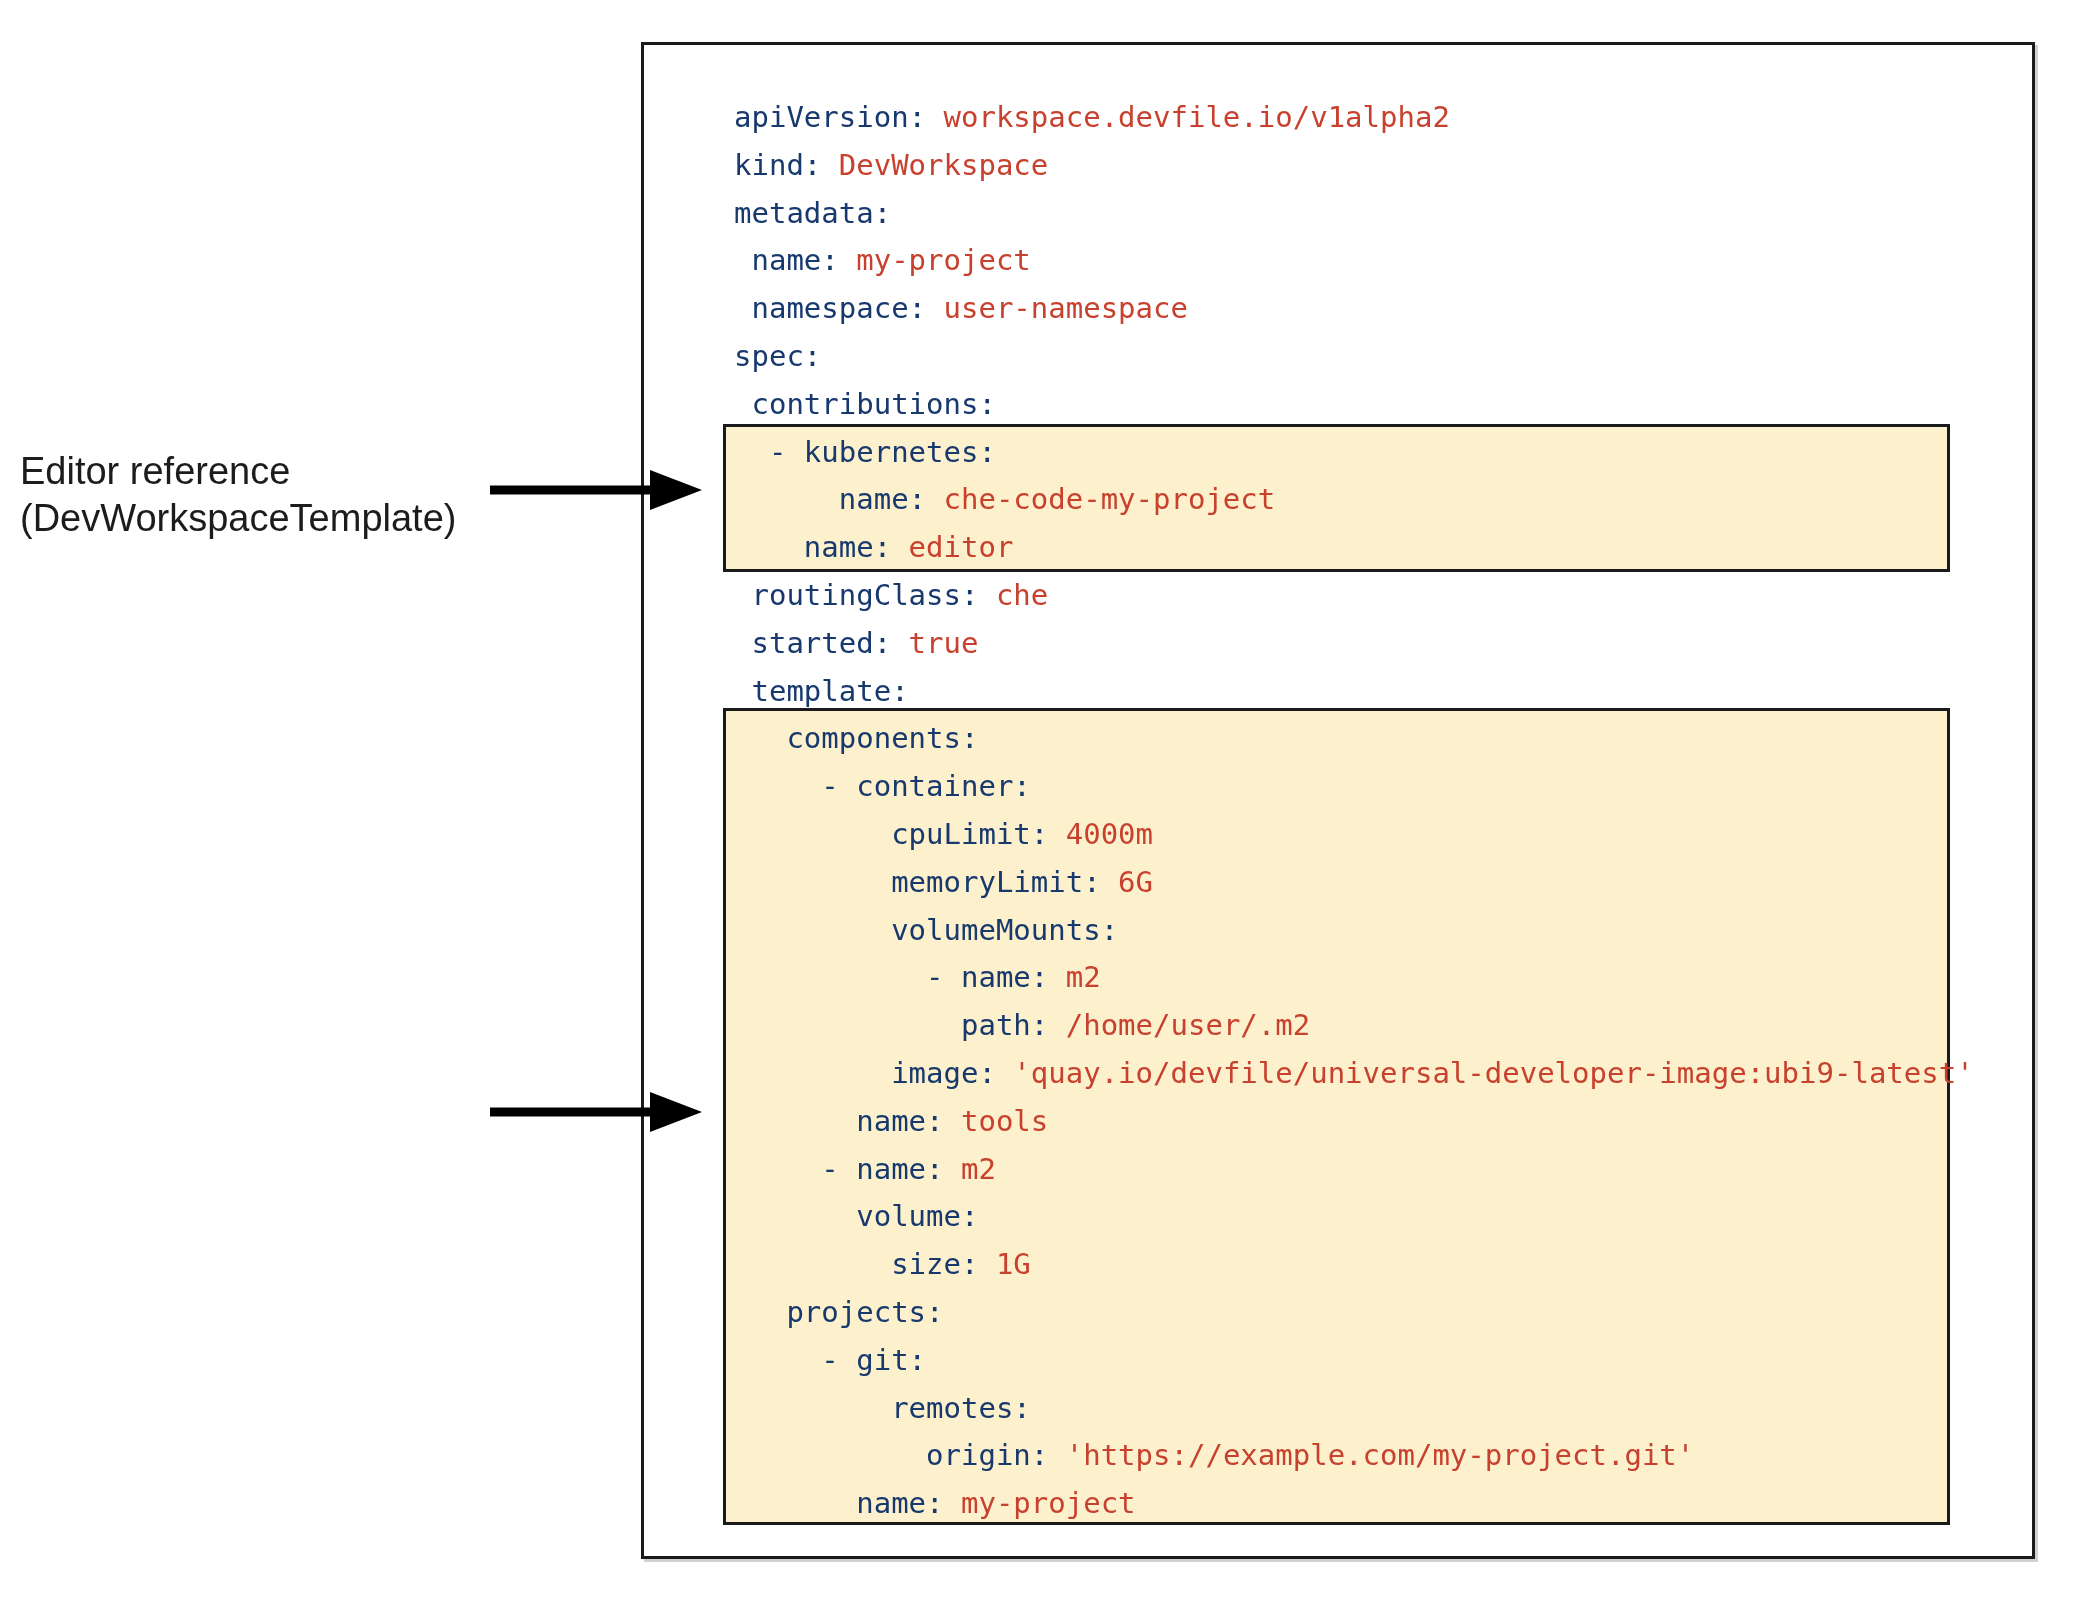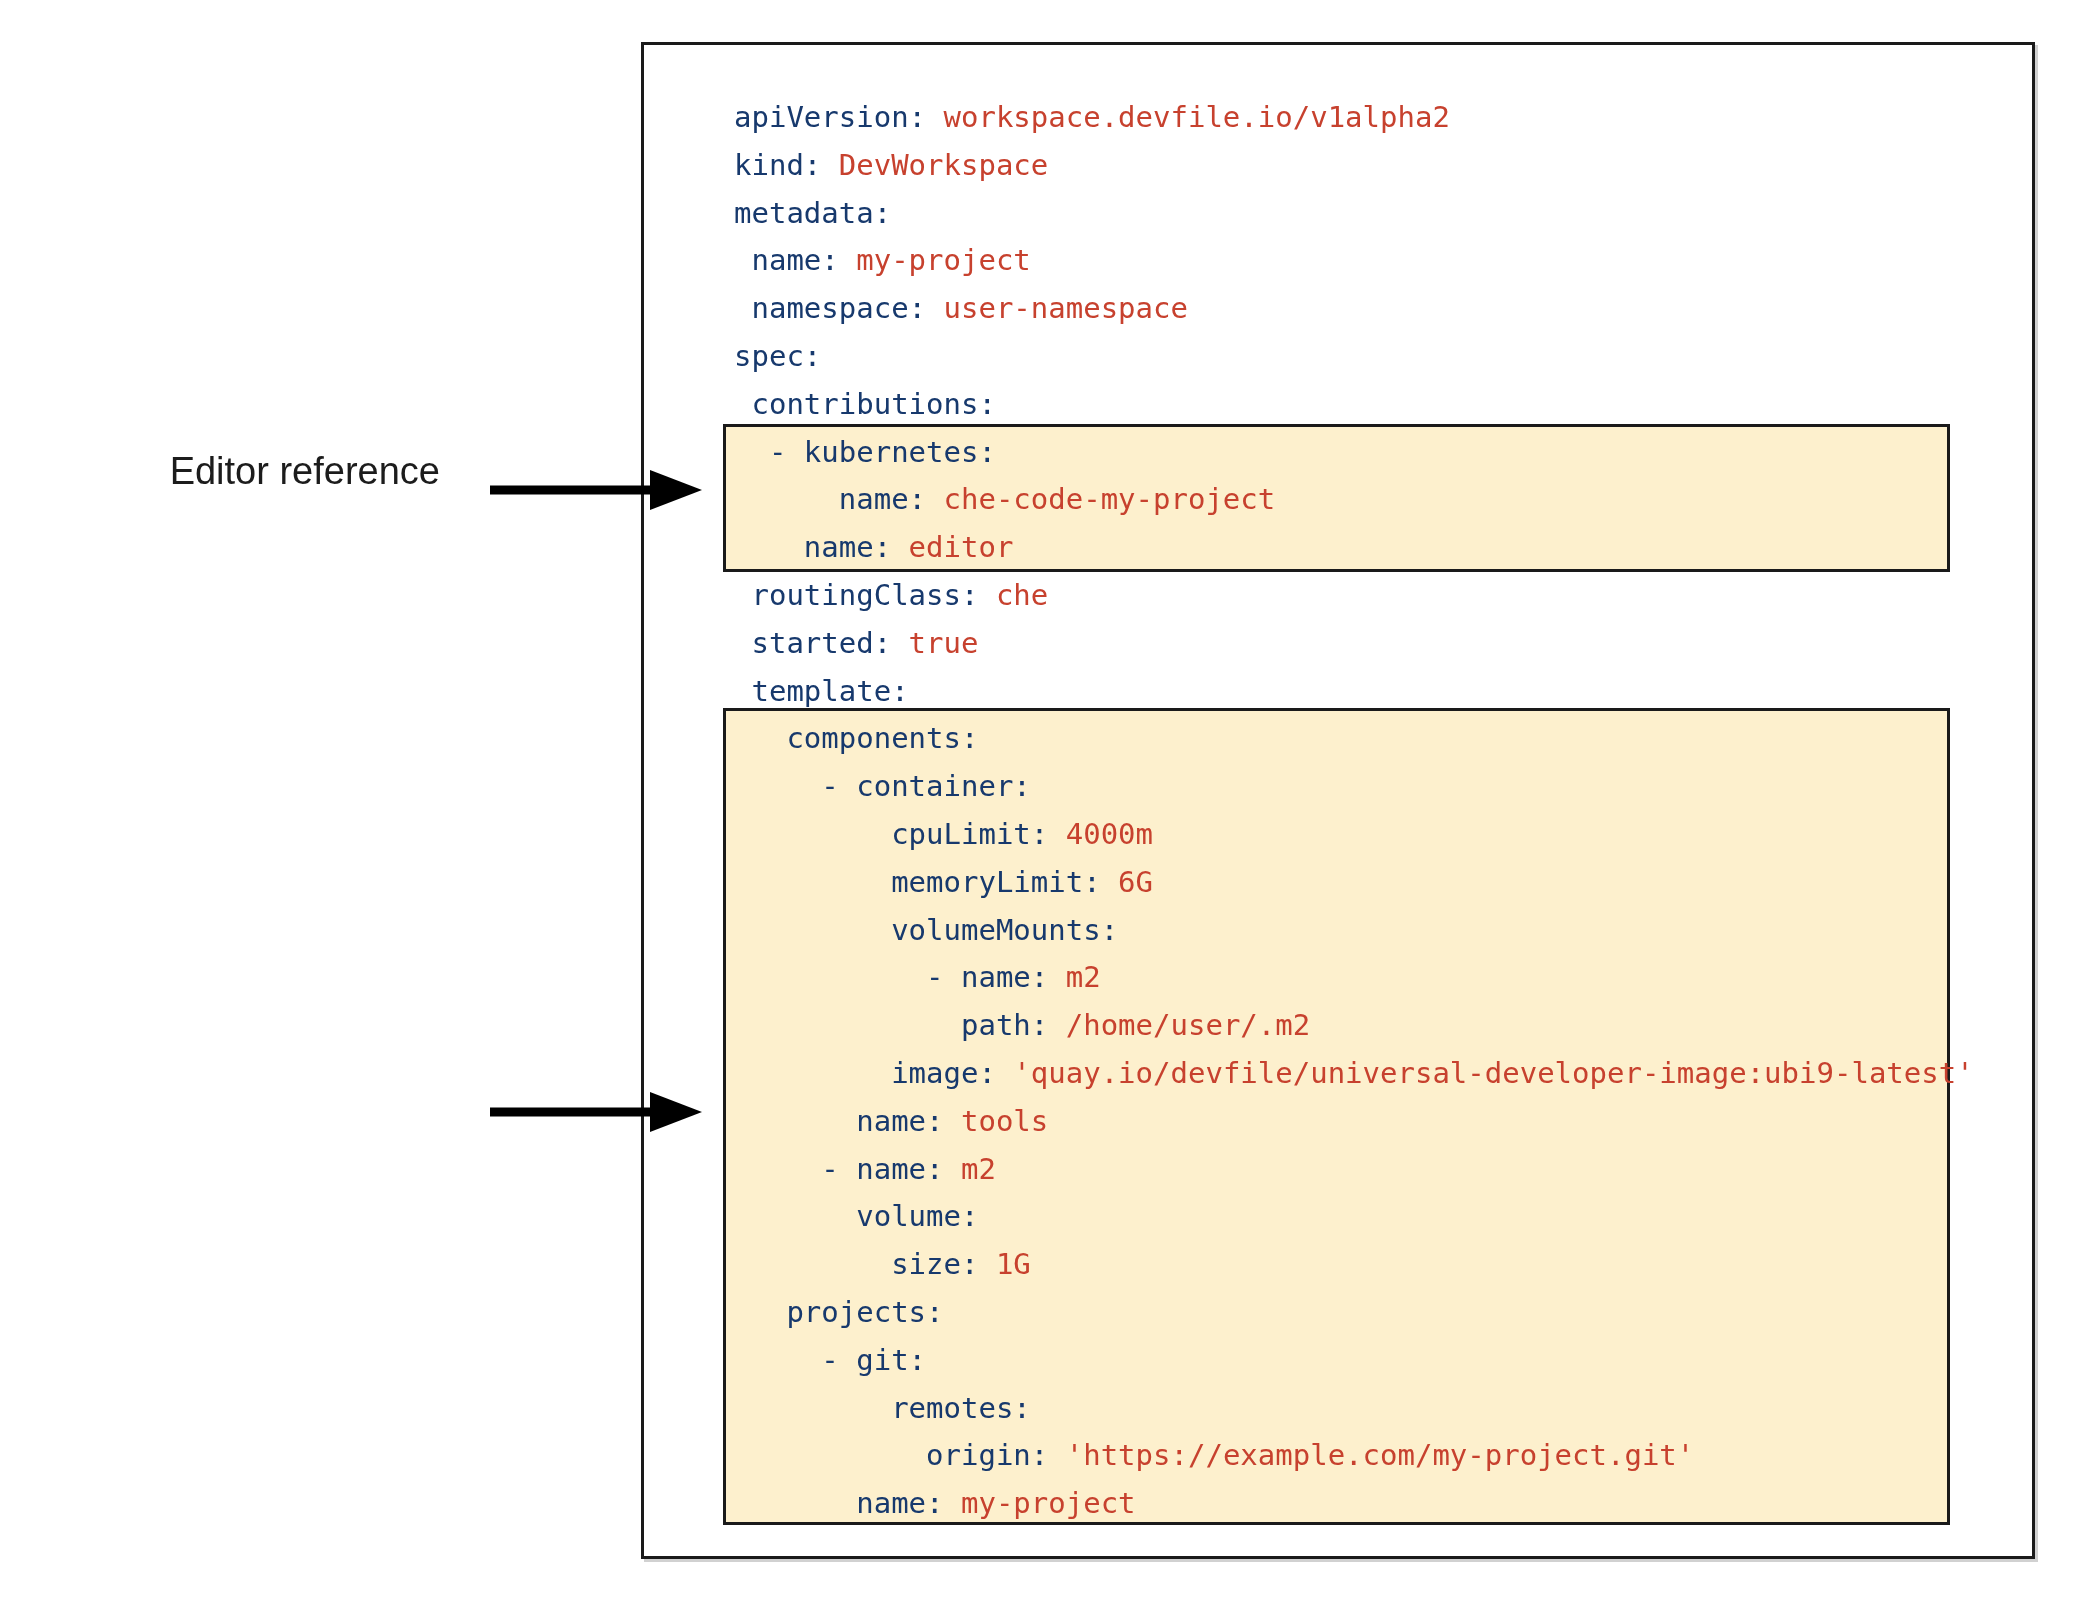--- a/index.html
+++ b/index.html
@@ -61,21 +61,21 @@
     white-space: pre;
     margin-left: 34px;
   }
   .code-line { height: 47.8px; }
   .yaml-key { color: var(--key-color); }
   .yaml-value { color: var(--value-color); }
   .annotation-label {
     position: absolute;
     left: 20px;
     width: 420px;
-    text-align: right;
+    text-align: left;
     color: var(--label-color);
     z-index: 4;
   }
   .annotation-label.editor {
     top: 448px;
     font-size: 38px;
     line-height: 47px;
   }
   .annotation-label.devfile {
     top: 1078px;
@@ -100,20 +100,21 @@
 
   <div class="outer-box"></div>
 
   <div class="highlight-box highlight-editor"></div>
   <div class="highlight-box highlight-devfile"></div>
 
   <div class="yaml-code"><div class="code-line"><span class="yaml-key">apiVersion:</span><span class="yaml-value"> workspace.devfile.io/v1alpha2</span></div><div class="code-line"><span class="yaml-key">kind:</span><span class="yaml-value"> DevWorkspace</span></div><div class="code-line"><span class="yaml-key">metadata:</span></div><div class="code-line"><span class="yaml-key"> name:</span><span class="yaml-value"> my-project</span></div><div class="code-line"><span class="yaml-key"> namespace:</span><span class="yaml-value"> user-namespace</span></div><div class="code-line"><span class="yaml-key">spec:</span></div><div class="code-line"><span class="yaml-key"> contributions:</span></div><div class="code-line"><span class="yaml-key">  - kubernetes:</span></div><div class="code-line"><span class="yaml-key">      name:</span><span class="yaml-value"> che-code-my-project</span></div><div class="code-line"><span class="yaml-key">    name:</span><span class="yaml-value"> editor</span></div><div class="code-line"><span class="yaml-key"> routingClass:</span><span class="yaml-value"> che</span></div><div class="code-line"><span class="yaml-key"> started:</span><span class="yaml-value"> true</span></div><div class="code-line"><span class="yaml-key"> template:</span></div><div class="code-line"><span class="yaml-key">   components:</span></div><div class="code-line"><span class="yaml-key">     - container:</span></div><div class="code-line"><span class="yaml-key">         cpuLimit:</span><span class="yaml-value"> 4000m</span></div><div class="code-line"><span class="yaml-key">         memoryLimit:</span><span class="yaml-value"> 6G</span></div><div class="code-line"><span class="yaml-key">         volumeMounts:</span></div><div class="code-line"><span class="yaml-key">           - name:</span><span class="yaml-value"> m2</span></div><div class="code-line"><span class="yaml-key">             path:</span><span class="yaml-value"> /home/user/.m2</span></div><div class="code-line"><span class="yaml-key">         image:</span><span class="yaml-value"> 'quay.io/devfile/universal-developer-image:ubi9-latest'</span></div><div class="code-line"><span class="yaml-key">       name:</span><span class="yaml-value"> tools</span></div><div class="code-line"><span class="yaml-key">     - name:</span><span class="yaml-value"> m2</span></div><div class="code-line"><span class="yaml-key">       volume:</span></div><div class="code-line"><span class="yaml-key">         size:</span><span class="yaml-value"> 1G</span></div><div class="code-line"><span class="yaml-key">   projects:</span></div><div class="code-line"><span class="yaml-key">     - git:</span></div><div class="code-line"><span class="yaml-key">         remotes:</span></div><div class="code-line"><span class="yaml-key">           origin:</span><span class="yaml-value"> 'https://example.com/my-project.git'</span></div><div class="code-line"><span class="yaml-key">       name:</span><span class="yaml-value"> my-project</span></div></div>
 
   <div class="annotation-label editor">
     <div>Editor reference</div>
+    <div>(DevWorkspaceTemplate)</div>
   </div>
 
   <div class="arrow arrow-editor">
     <svg viewBox="0 0 216 44">
       <rect x="0" y="17.5" width="168" height="9" fill="#000000"></rect>
       <polygon points="160,2 212,22 160,42" fill="#000000"></polygon>
     </svg>
   </div>
   <div class="arrow arrow-devfile">
     <svg viewBox="0 0 216 44">

